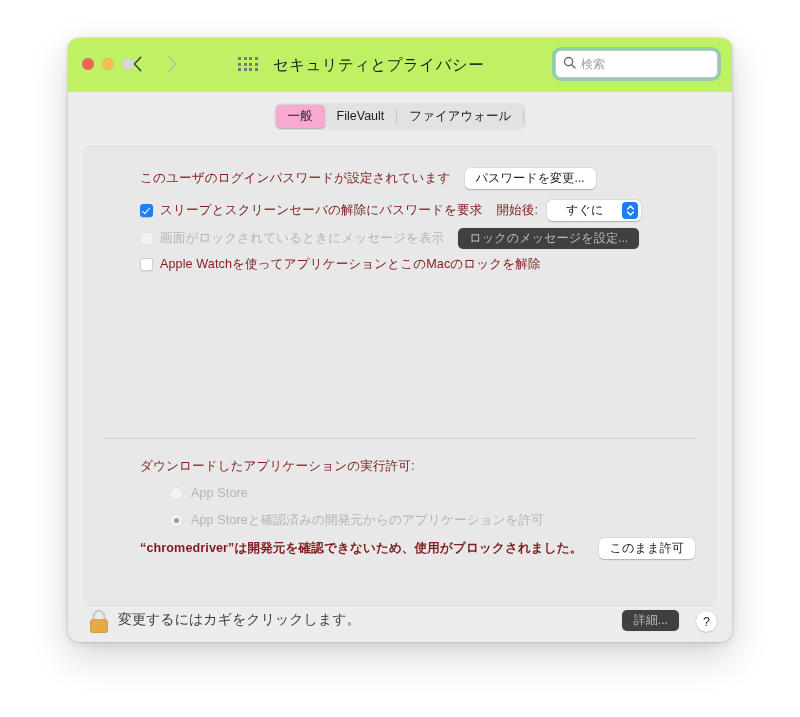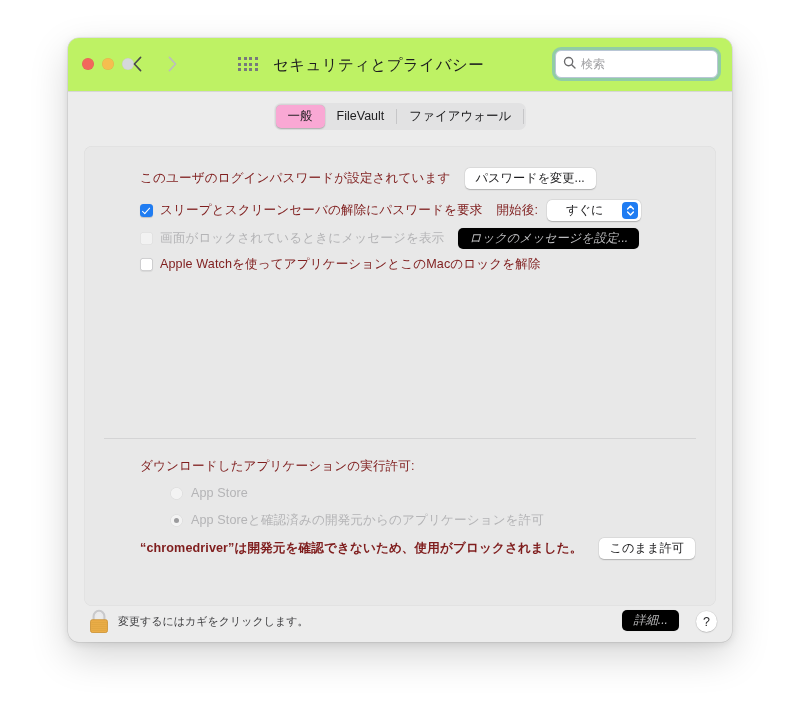--- a/index.html
+++ b/index.html
@@ -208,24 +208,23 @@
     padding: 0 11px;
     background: #ffffff;
     border-radius: 5px;
     font-size: 12.2px;
     color: #1d1d1f;
     box-shadow: 0 0.5px 1.2px rgba(0,0,0,0.22), 0 0 0 0.5px rgba(0,0,0,0.05);
     cursor: default;
     white-space: nowrap;
   }
   .btn.disabled {
-    background: #000000;
+    background: #404040;
     color: #bcbcbe;
     box-shadow: 0 0 0 0.5px rgba(0,0,0,0.035);
-    font-style: italic;
   }
 
   
   .cbx {
     width: 13px;
     height: 13px;
     border-radius: 3.5px;
     background: #ffffff;
     box-shadow: inset 0 0 0 0.8px #c2c2c4, 0 0.4px 0.8px rgba(0,0,0,0.07);
     margin-right: 7px;
@@ -325,21 +324,21 @@
     position: absolute;
     left: 18px;
     bottom: 7px;
     width: 26px;
     height: 28px;
   }
   .locktext {
     position: absolute;
     left: 50px;
     bottom: 13px;
-    font-size: 11px;
+    font-size: 14px;
     color: #3e3e40;
   }
   .detailbtn {
     position: absolute;
     right: 53px;
     bottom: 11px;
   }
   .helpbtn {
     position: absolute;
     right: 15px;

